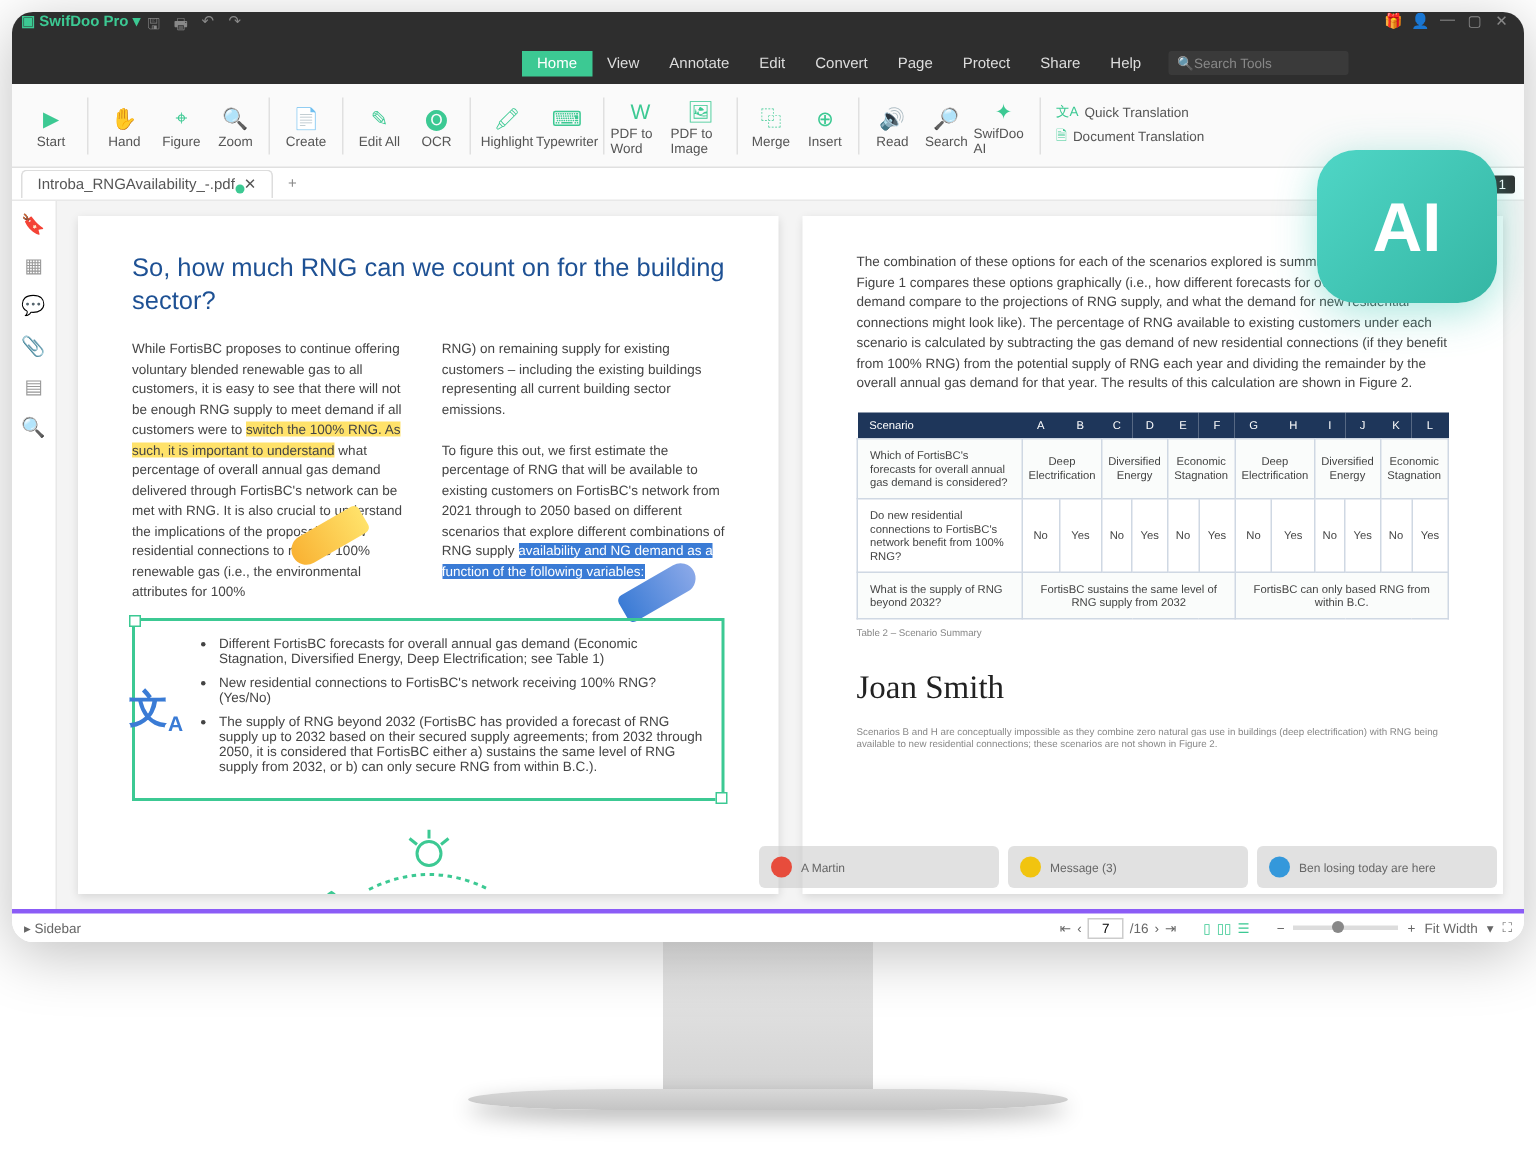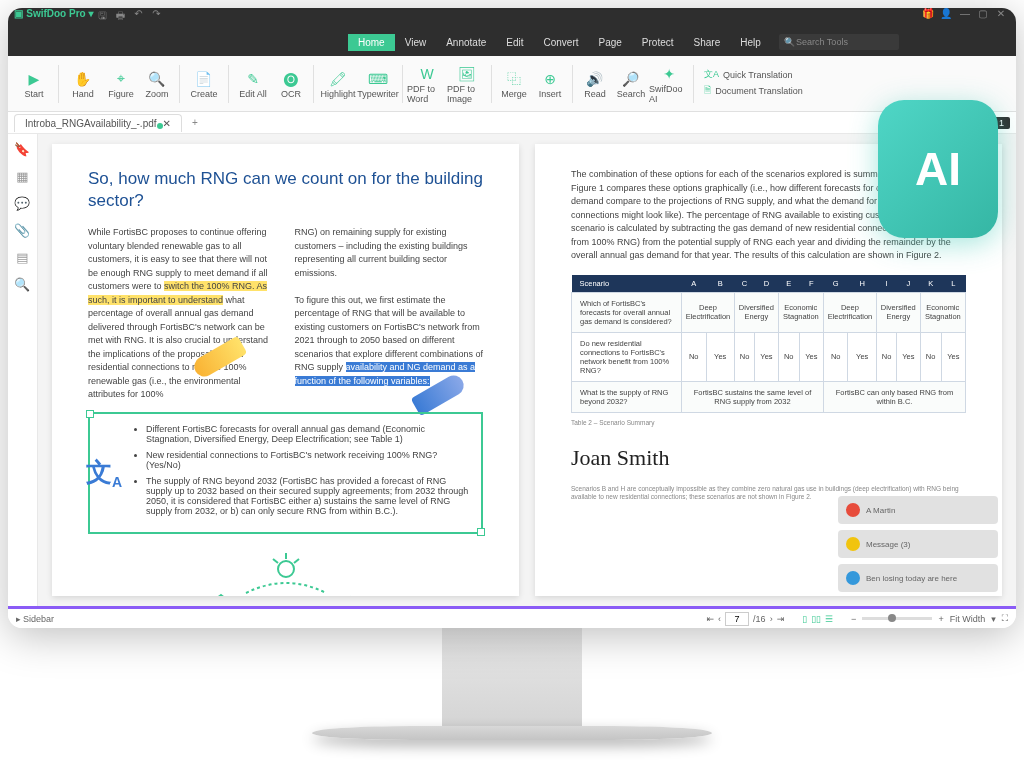--- a/index.html
+++ b/index.html
@@ -63,23 +63,23 @@
 .page2 .intro{line-height:1.5;margin-bottom:12px}
 .tbl{width:100%;border-collapse:collapse;font-size:7.5px}
 .tbl th{background:#1e365a;color:#fff;font-weight:400;padding:4px 2px;text-align:center}
 .tbl th:first-child{text-align:left;padding-left:8px}
 .tbl td{border:1px solid #cfd8e3;padding:6px 3px;text-align:center;vertical-align:middle}
 .tbl td:first-child{text-align:left;padding-left:8px;width:110px}
 .tbl .grp{background:#eef3f0}
 .tbl .alt td{background:#fafcfb}
 .sig{font-family:"Brush Script MT",cursive;font-size:22px;color:#222;margin-top:18px}
 
-.ai-badge{position:absolute;right:18px;top:92px;width:120px;height:138px;background:linear-gradient(135deg,#4fd6c6,#35b6a4);border-radius:26px;display:flex;align-items:center;justify-content:center;color:#fff;font-size:46px;font-weight:600;box-shadow:0 6px 28px rgba(60,200,180,.45)}
-
-.toast-stack{position:absolute;right:18px;bottom:36px;display:flex;flex-direction:column;gap:6px}
+.ai-badge{position:absolute;right:18px;top:92px;width:120px;height:102px;background:linear-gradient(135deg,#4fd6c6,#35b6a4);border-radius:26px;display:flex;align-items:center;justify-content:center;color:#fff;font-size:46px;font-weight:600;box-shadow:0 6px 28px rgba(60,200,180,.45)}
+
+.toast-stack{position:absolute;right:18px;bottom:36px;display:flex;flex-direction:row;gap:6px}
 .toast{width:160px;height:28px;background:rgba(200,200,200,.55);border-radius:4px;display:flex;align-items:center;padding:0 8px;gap:6px;font-size:8px;color:#666}
 .toast .tdot{width:14px;height:14px;border-radius:50%}
 
 .statusbar{position:absolute;bottom:0;left:0;right:0;height:22px;background:#fff;border-top:3px solid #8b5cf6;display:flex;align-items:center;font-size:9px;color:#666;padding:0 8px;gap:8px}
 .statusbar .pager{margin-left:auto;display:flex;align-items:center;gap:4px}
 .statusbar input{width:24px;height:14px;font-size:9px;text-align:center;border:1px solid #ccc}
 .statusbar .viewopts{display:flex;gap:4px;margin-left:10px;color:#3cc993}
 .statusbar .zoom{display:flex;align-items:center;gap:6px;margin-left:10px}
 .statusbar .zoom .track{width:70px;height:3px;background:#ddd;position:relative}
 .statusbar .zoom .track::after{content:"";position:absolute;left:36%;top:-3px;width:8px;height:8px;background:#888;border-radius:50%}

